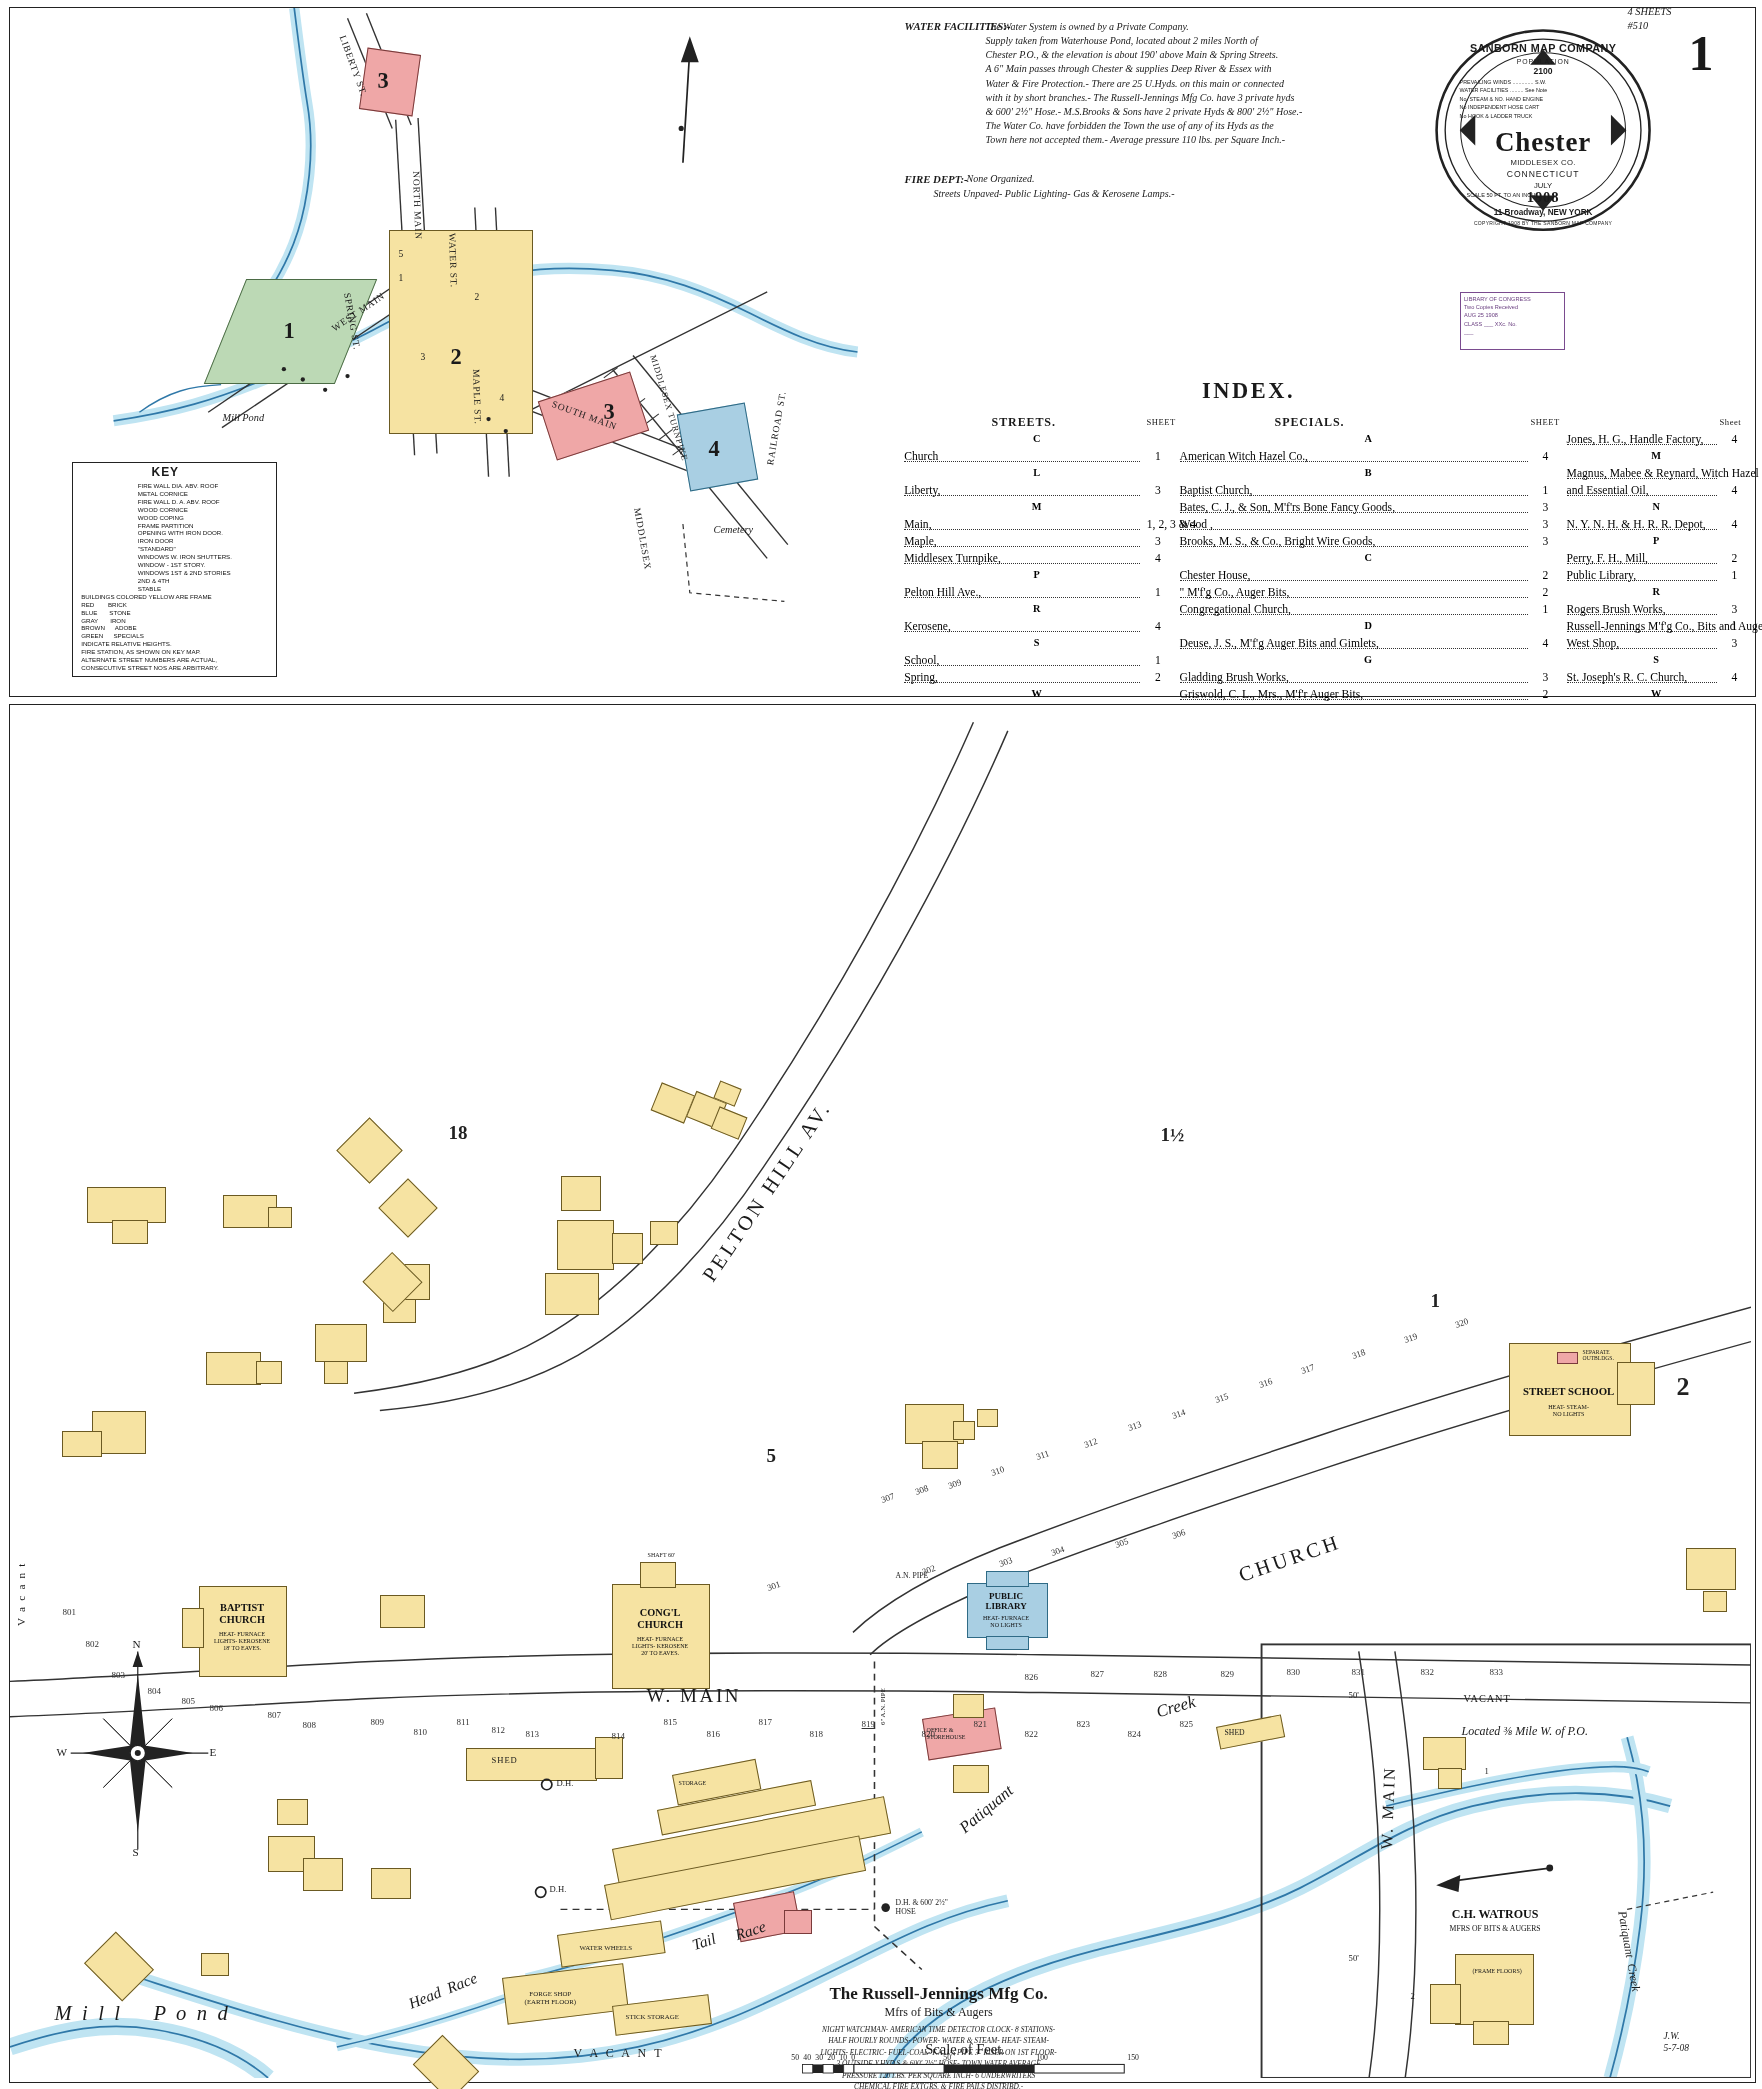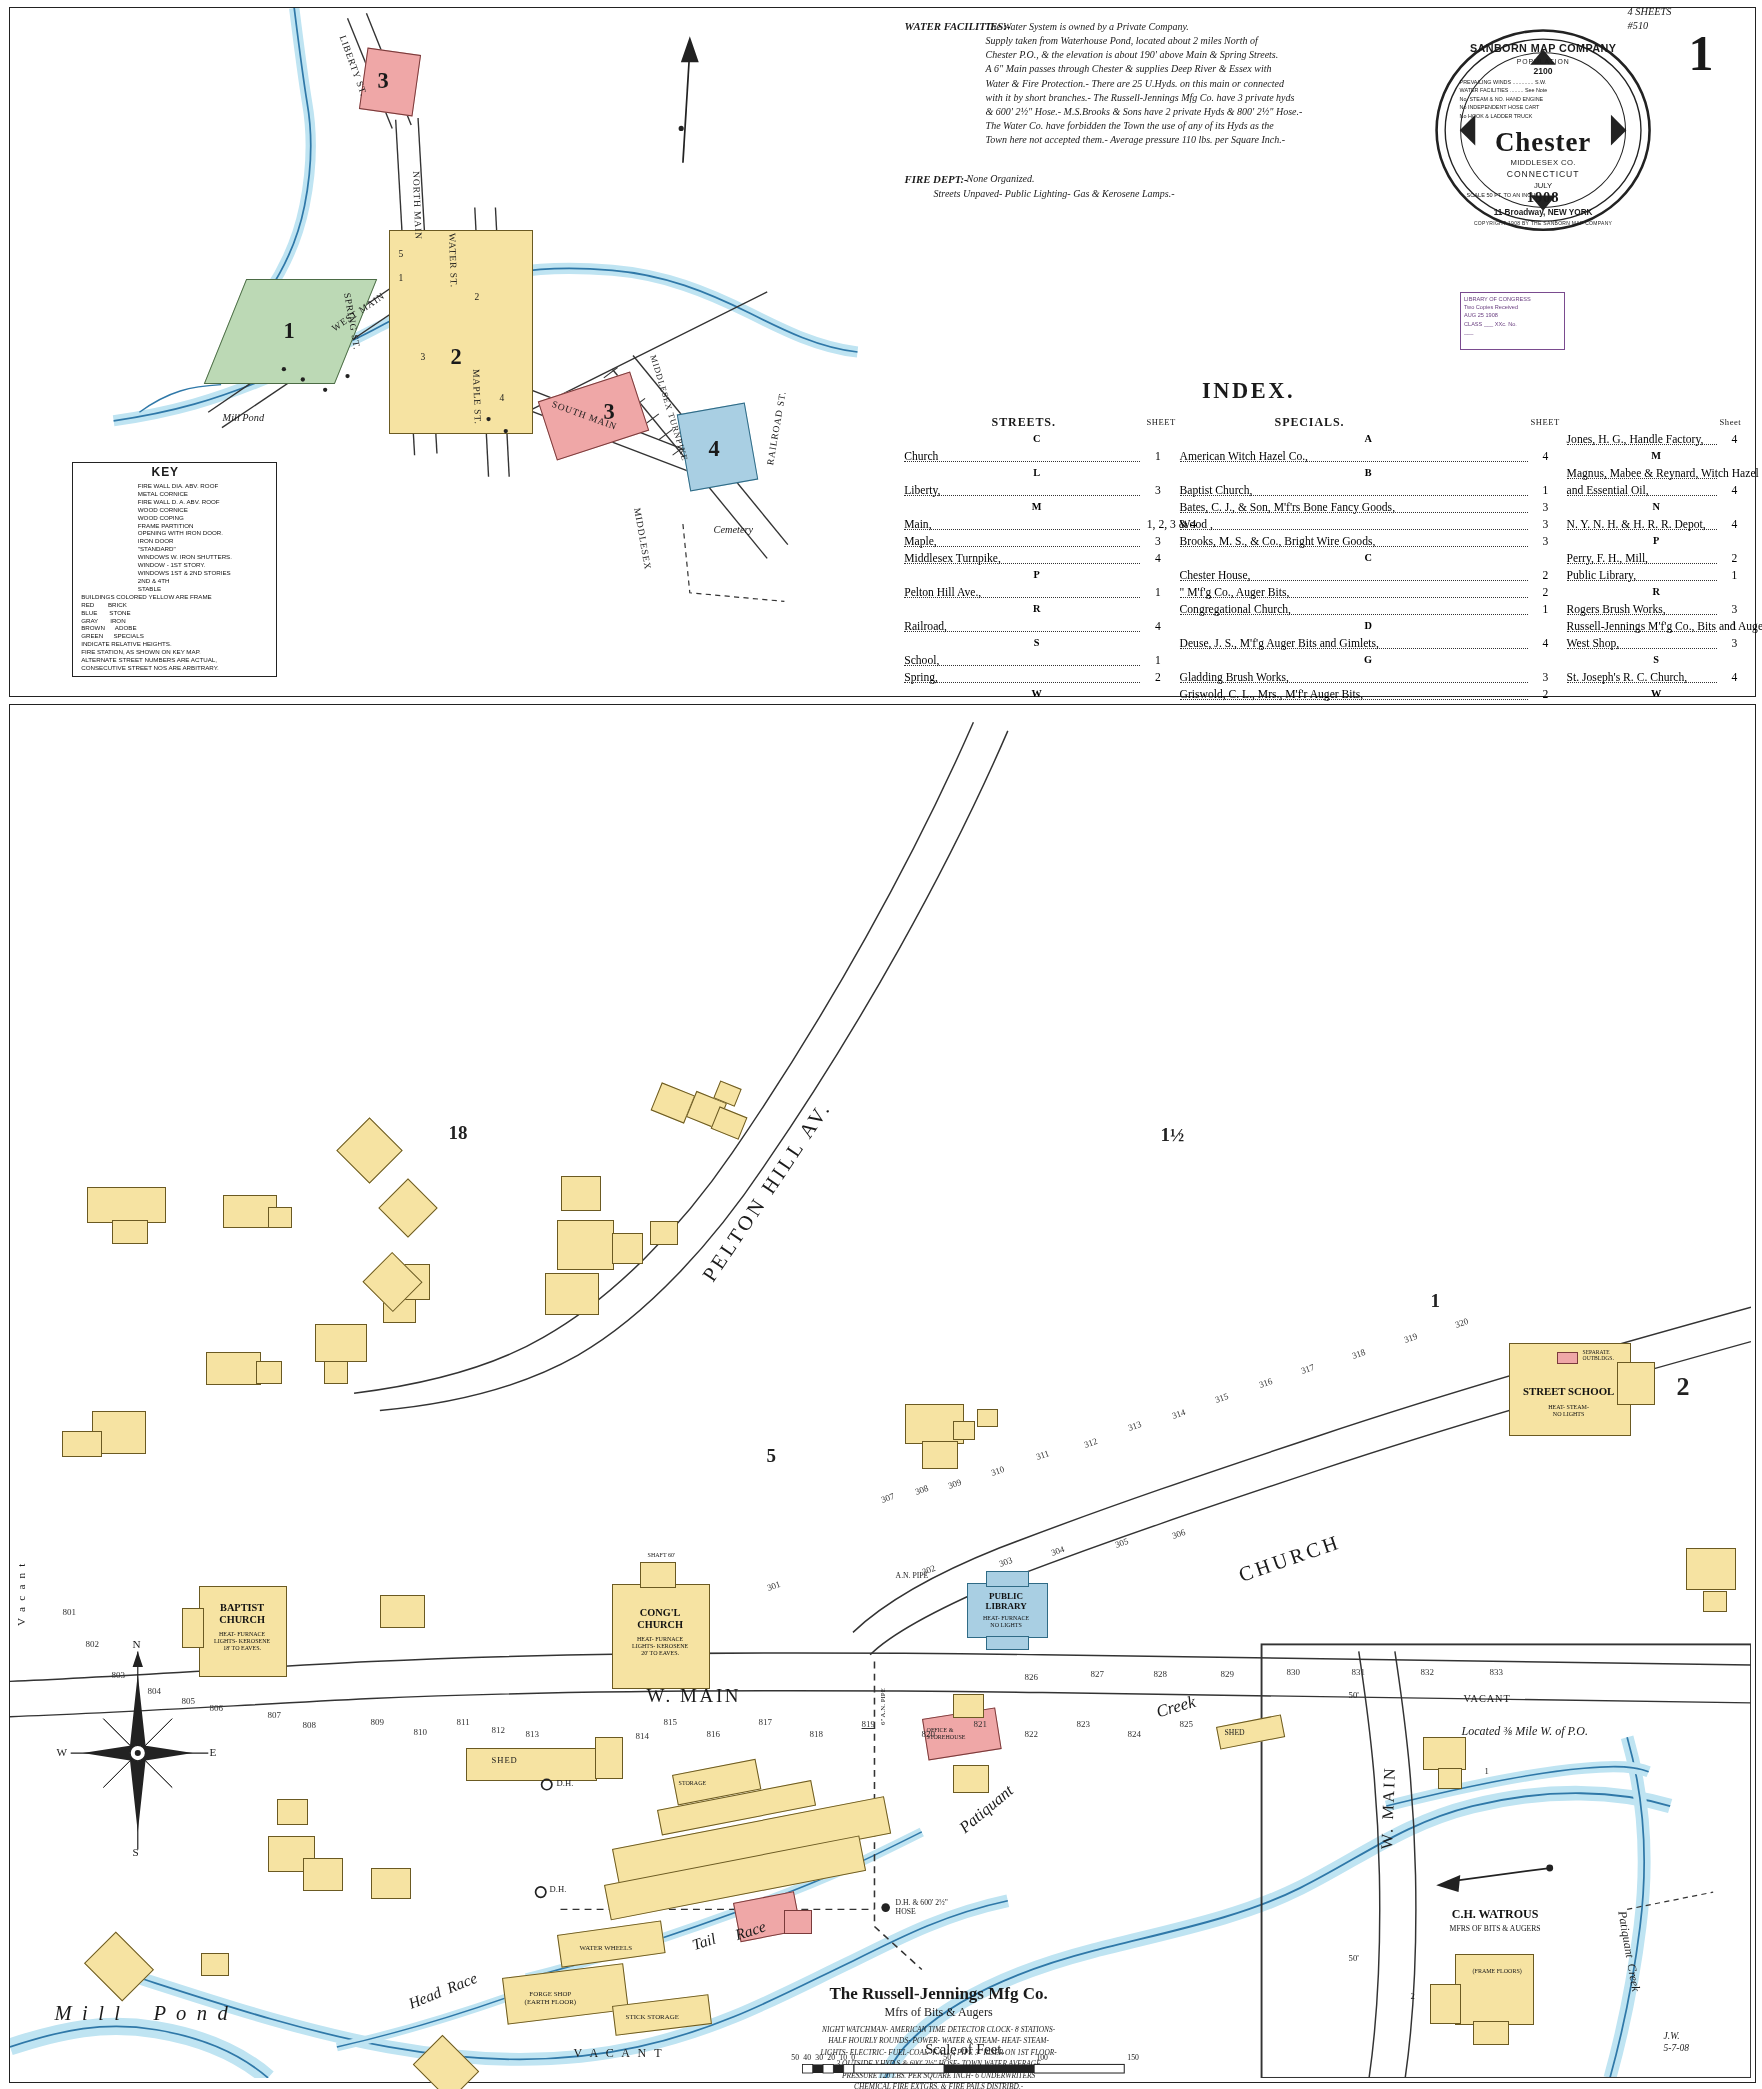--- a/index.html
+++ b/index.html
@@ -296,21 +296,21 @@
           <div class="idxrow">
             <span class="dots"></span>
             <span class="nm">Pelton Hill Ave.,</span>
             <span class="sh">1</span>
           </div>
           <div class="idxrow">
             <div class="idxhdr" style="width:100%;font-size:10.3px;">R</div>
           </div>
           <div class="idxrow">
             <span class="dots"></span>
-            <span class="nm">Railroad,</span>
+            <span class="nm">Kerosene,</span>
             <span class="sh">4</span>
           </div>
           <div class="idxrow">
             <div class="idxhdr" style="width:100%;font-size:10.3px;">S</div>
           </div>
           <div class="idxrow">
             <span class="dots"></span>
             <span class="nm">School,</span>
             <span class="sh">1</span>
           </div>
@@ -746,21 +746,21 @@
         <div class="lotno" style="left: 138px; top: 981px;">804</div>
         <div class="lotno" style="left: 172px; top: 991px;">805</div>
         <div class="lotno" style="left: 200px; top: 998px;">806</div>
         <div class="lotno" style="left: 258px; top: 1005px;">807</div>
         <div class="lotno" style="left: 293px; top: 1015px;">808</div>
         <div class="lotno" style="left: 361px; top: 1012px;">809</div>
         <div class="lotno" style="left: 404px; top: 1022px;">810</div>
         <div class="lotno" style="left: 447px; top: 1012px;">811</div>
         <div class="lotno" style="left: 482px; top: 1020px;">812</div>
         <div class="lotno" style="left: 516px; top: 1024px;">813</div>
-        <div class="lotno" style="left: 602px; top: 1026px; margin-left: 24px;">814</div>
+        <div class="lotno" style="left: 602px; top: 1026px;">814</div>
         <div class="lotno" style="left: 654px; top: 1012px;">815</div>
         <div class="lotno" style="left: 697px; top: 1024px;">816</div>
         <div class="lotno" style="left: 749px; top: 1012px;">817</div>
         <div class="lotno" style="left: 800px; top: 1024px;">818</div>
         <div class="lotno" style="left: 852px; top: 1014px; text-decoration: underline;">819</div>
         <div class="lotno" style="left: 912px; top: 1024px;">820</div>
         <div class="lotno" style="left: 964px; top: 1014px; text-align: center;">821</div>
         <div class="lotno" style="left: 1015px; top: 1024px;">822</div>
         <div class="lotno" style="left: 1067px; top: 1014px;">823</div>
         <div class="lotno" style="left: 1118px; top: 1024px;">824</div>

